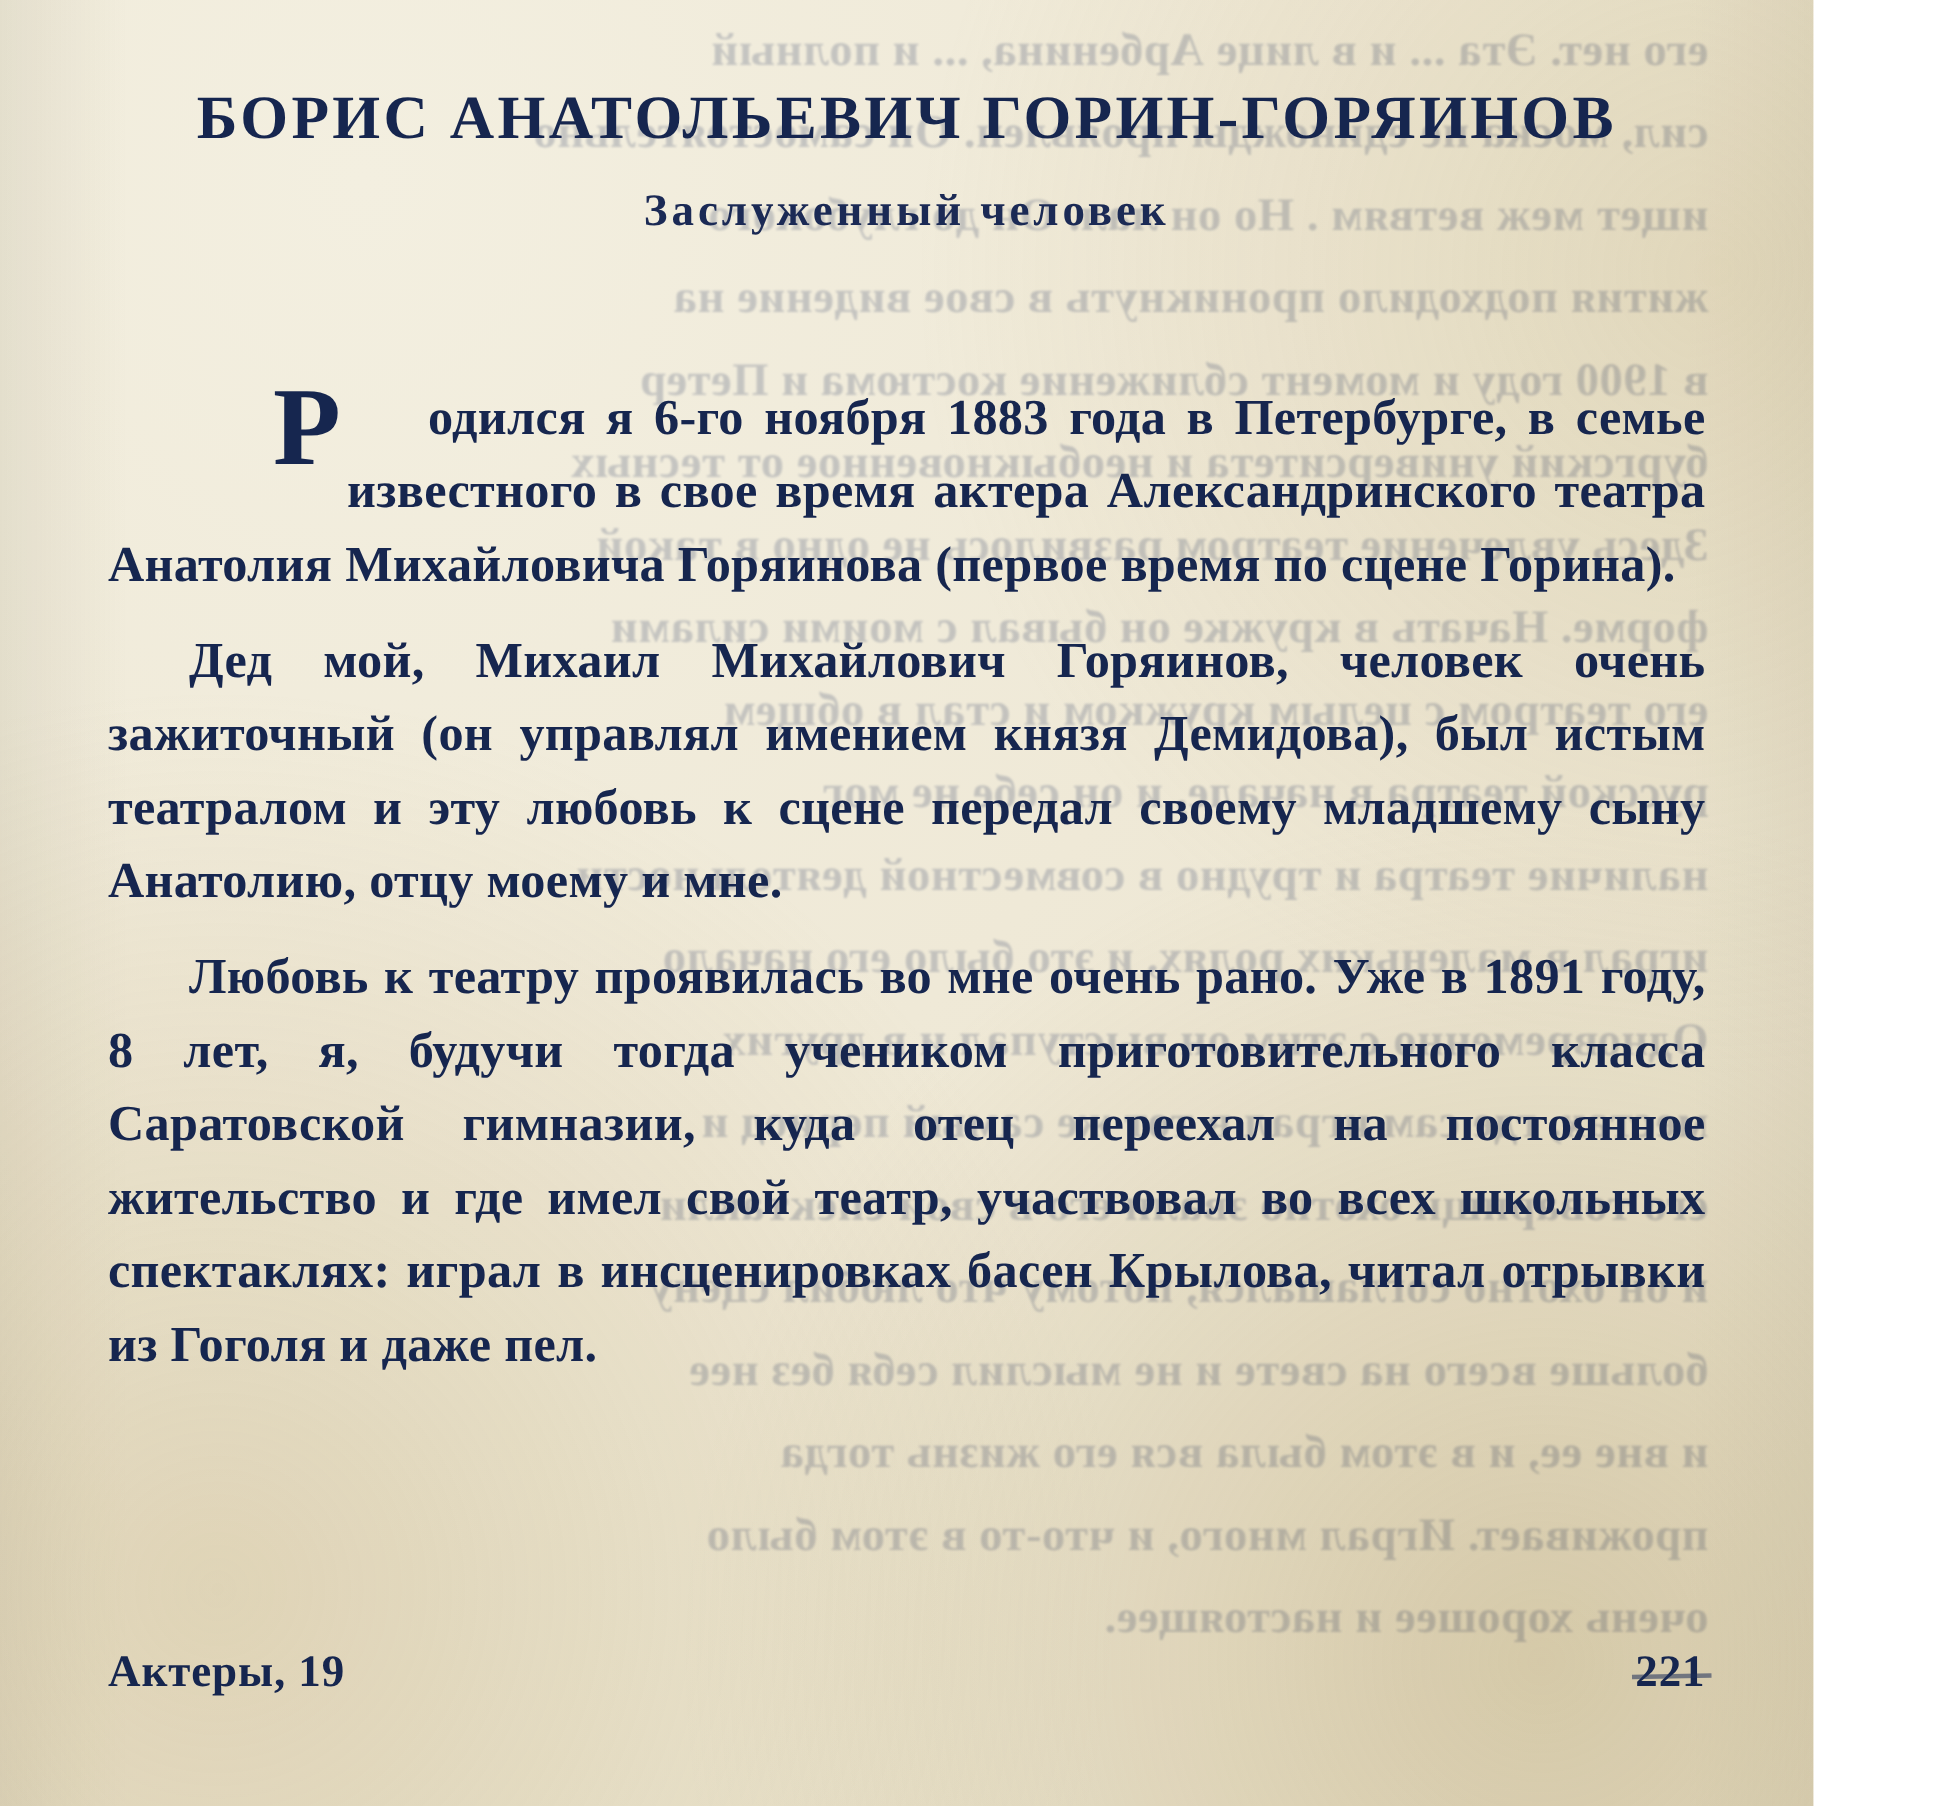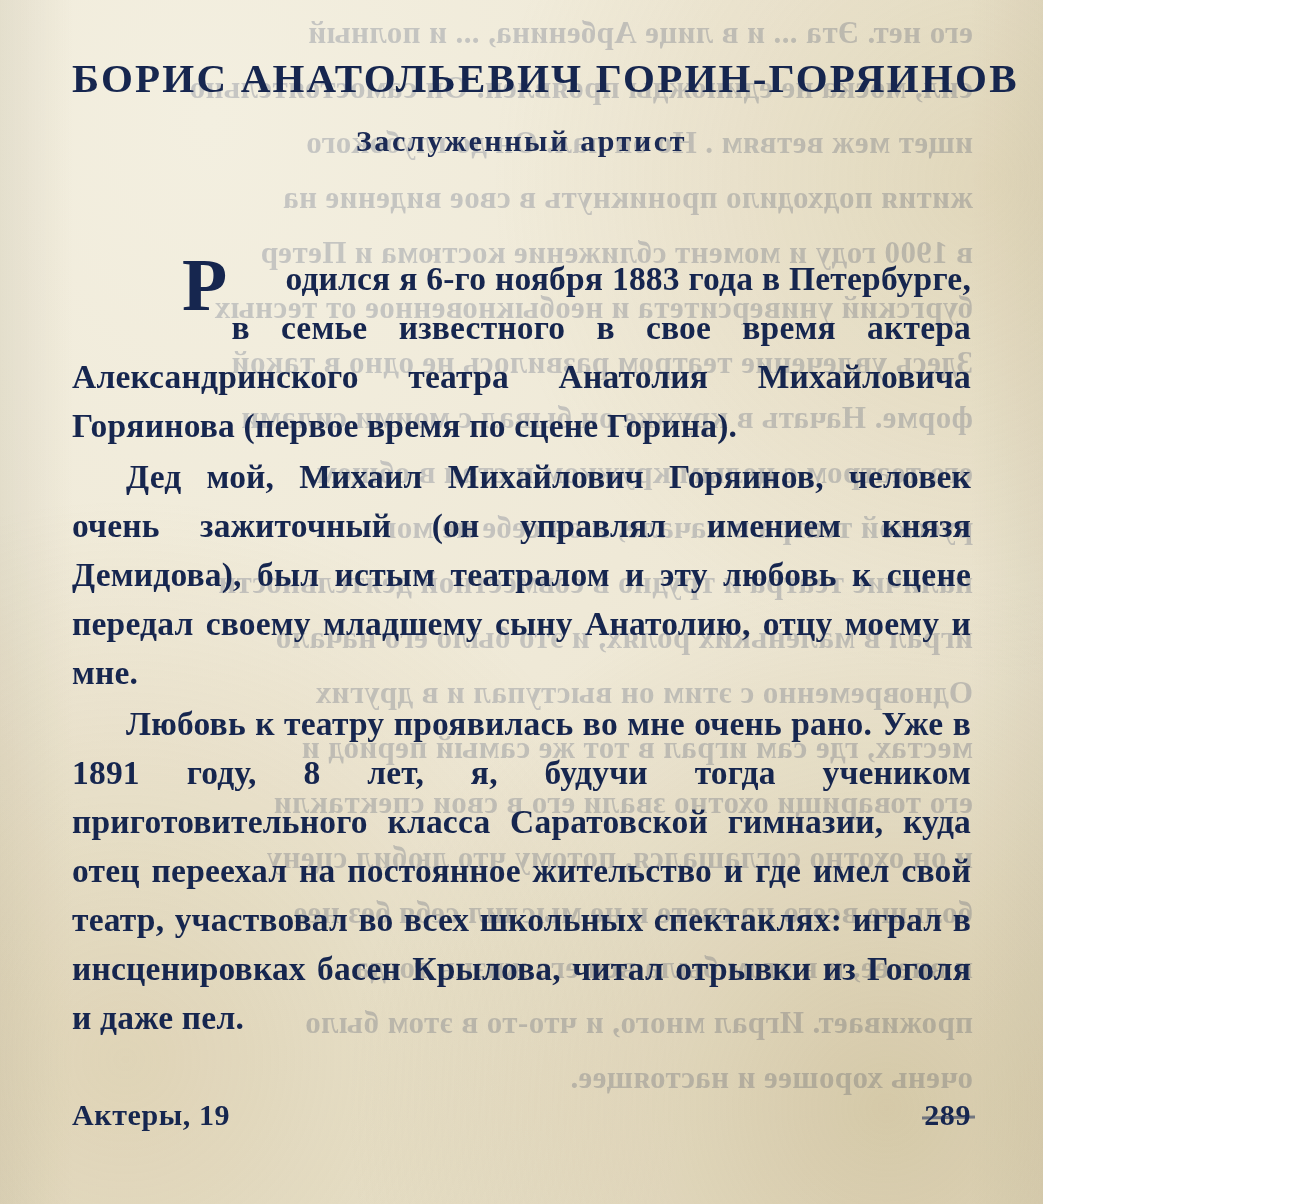--- a/index.html
+++ b/index.html
@@ -2,21 +2,21 @@
 <html lang="ru"><head>
 <meta charset="utf-8">
 <style>
   html, body {
     margin: 0;
     padding: 0;
     background: #ffffff;
   }
   .page {
     position: relative;
-    width: 1043px;
+    width: 1209px;
     height: 1204px;
     overflow: hidden;
     background:
       radial-gradient(ellipse at 20% 10%, #f3efe0 0%, #efe9d7 45%, #e9e2cc 100%);
     font-family: "Liberation Serif", serif;
     color: #1b2a55;
   }
   
   .page::after {
     content: "";
@@ -85,21 +85,21 @@
     margin-top: 96px;
     font-size: 33.5px;
     line-height: 49px;
     font-weight: 700;
     text-align: justify;
     text-justify: inter-word;
     letter-spacing: 0.2px;
     color: #16264f;
   }
   .body p { margin: 0; text-indent: 54px; }
-  .body p + p { margin-top: 2px; }
+  .body p + p { margin-top: 15px; }
 
   .dropcap-para {
     text-indent: 0;
     position: relative;
   }
   .dropcap {
     float: left;
     font-size: 74px;
     line-height: 58px;
     font-weight: 700;
@@ -157,30 +157,30 @@
       <p>и он охотно соглашался, потому что любил сцену</p>
       <p>больше всего на свете и не мыслил себя без нее</p>
       <p>и вне ее, и в этом была вся его жизнь тогда</p>
       <p>проживает. Играл много, и что-то в этом было</p>
       <p>очень хорошее и настоящее.</p>
     </div>
 
   <div class="content">
 
     <h1 class="title">Борис Анатольевич Горин-Горяинов</h1>
-    <div class="subtitle">Заслуженный артист</div>
+    <div class="subtitle">Заслуженный человек</div>
 
     <div class="body">
       <p class="dropcap-para">
         <span class="dropcap">Р</span><span>одился я 6-го ноября 1883 года в Петербурге, в семье известного в свое время актера Александринского театра Анатолия Михайловича Горяинова (первое время по сцене Горина).</span>
       </p>
       <p>Дед мой, Михаил Михайлович Горяинов, человек очень зажиточный (он управлял имением князя Демидова), был истым театралом и эту любовь к сцене передал своему младшему сыну Анатолию, отцу моему и мне.</p>
       <p>Любовь к театру проявилась во мне очень рано. Уже в 1891 году, 8 лет, я, будучи тогда учеником приготовительного класса Саратовской гимназии, куда отец переехал на постоянное жительство и где имел свой театр, участвовал во всех школьных спектаклях: играл в инсценировках басен Крылова, читал отрывки из Гоголя и даже пел.</p>
     </div>
 
   </div>
 
   <div class="footer">
     <div>Актеры, 19</div>
-    <div class="folio">289</div>
+    <div class="folio">221</div>
   </div>
 
 </div>
 
 </body></html>

